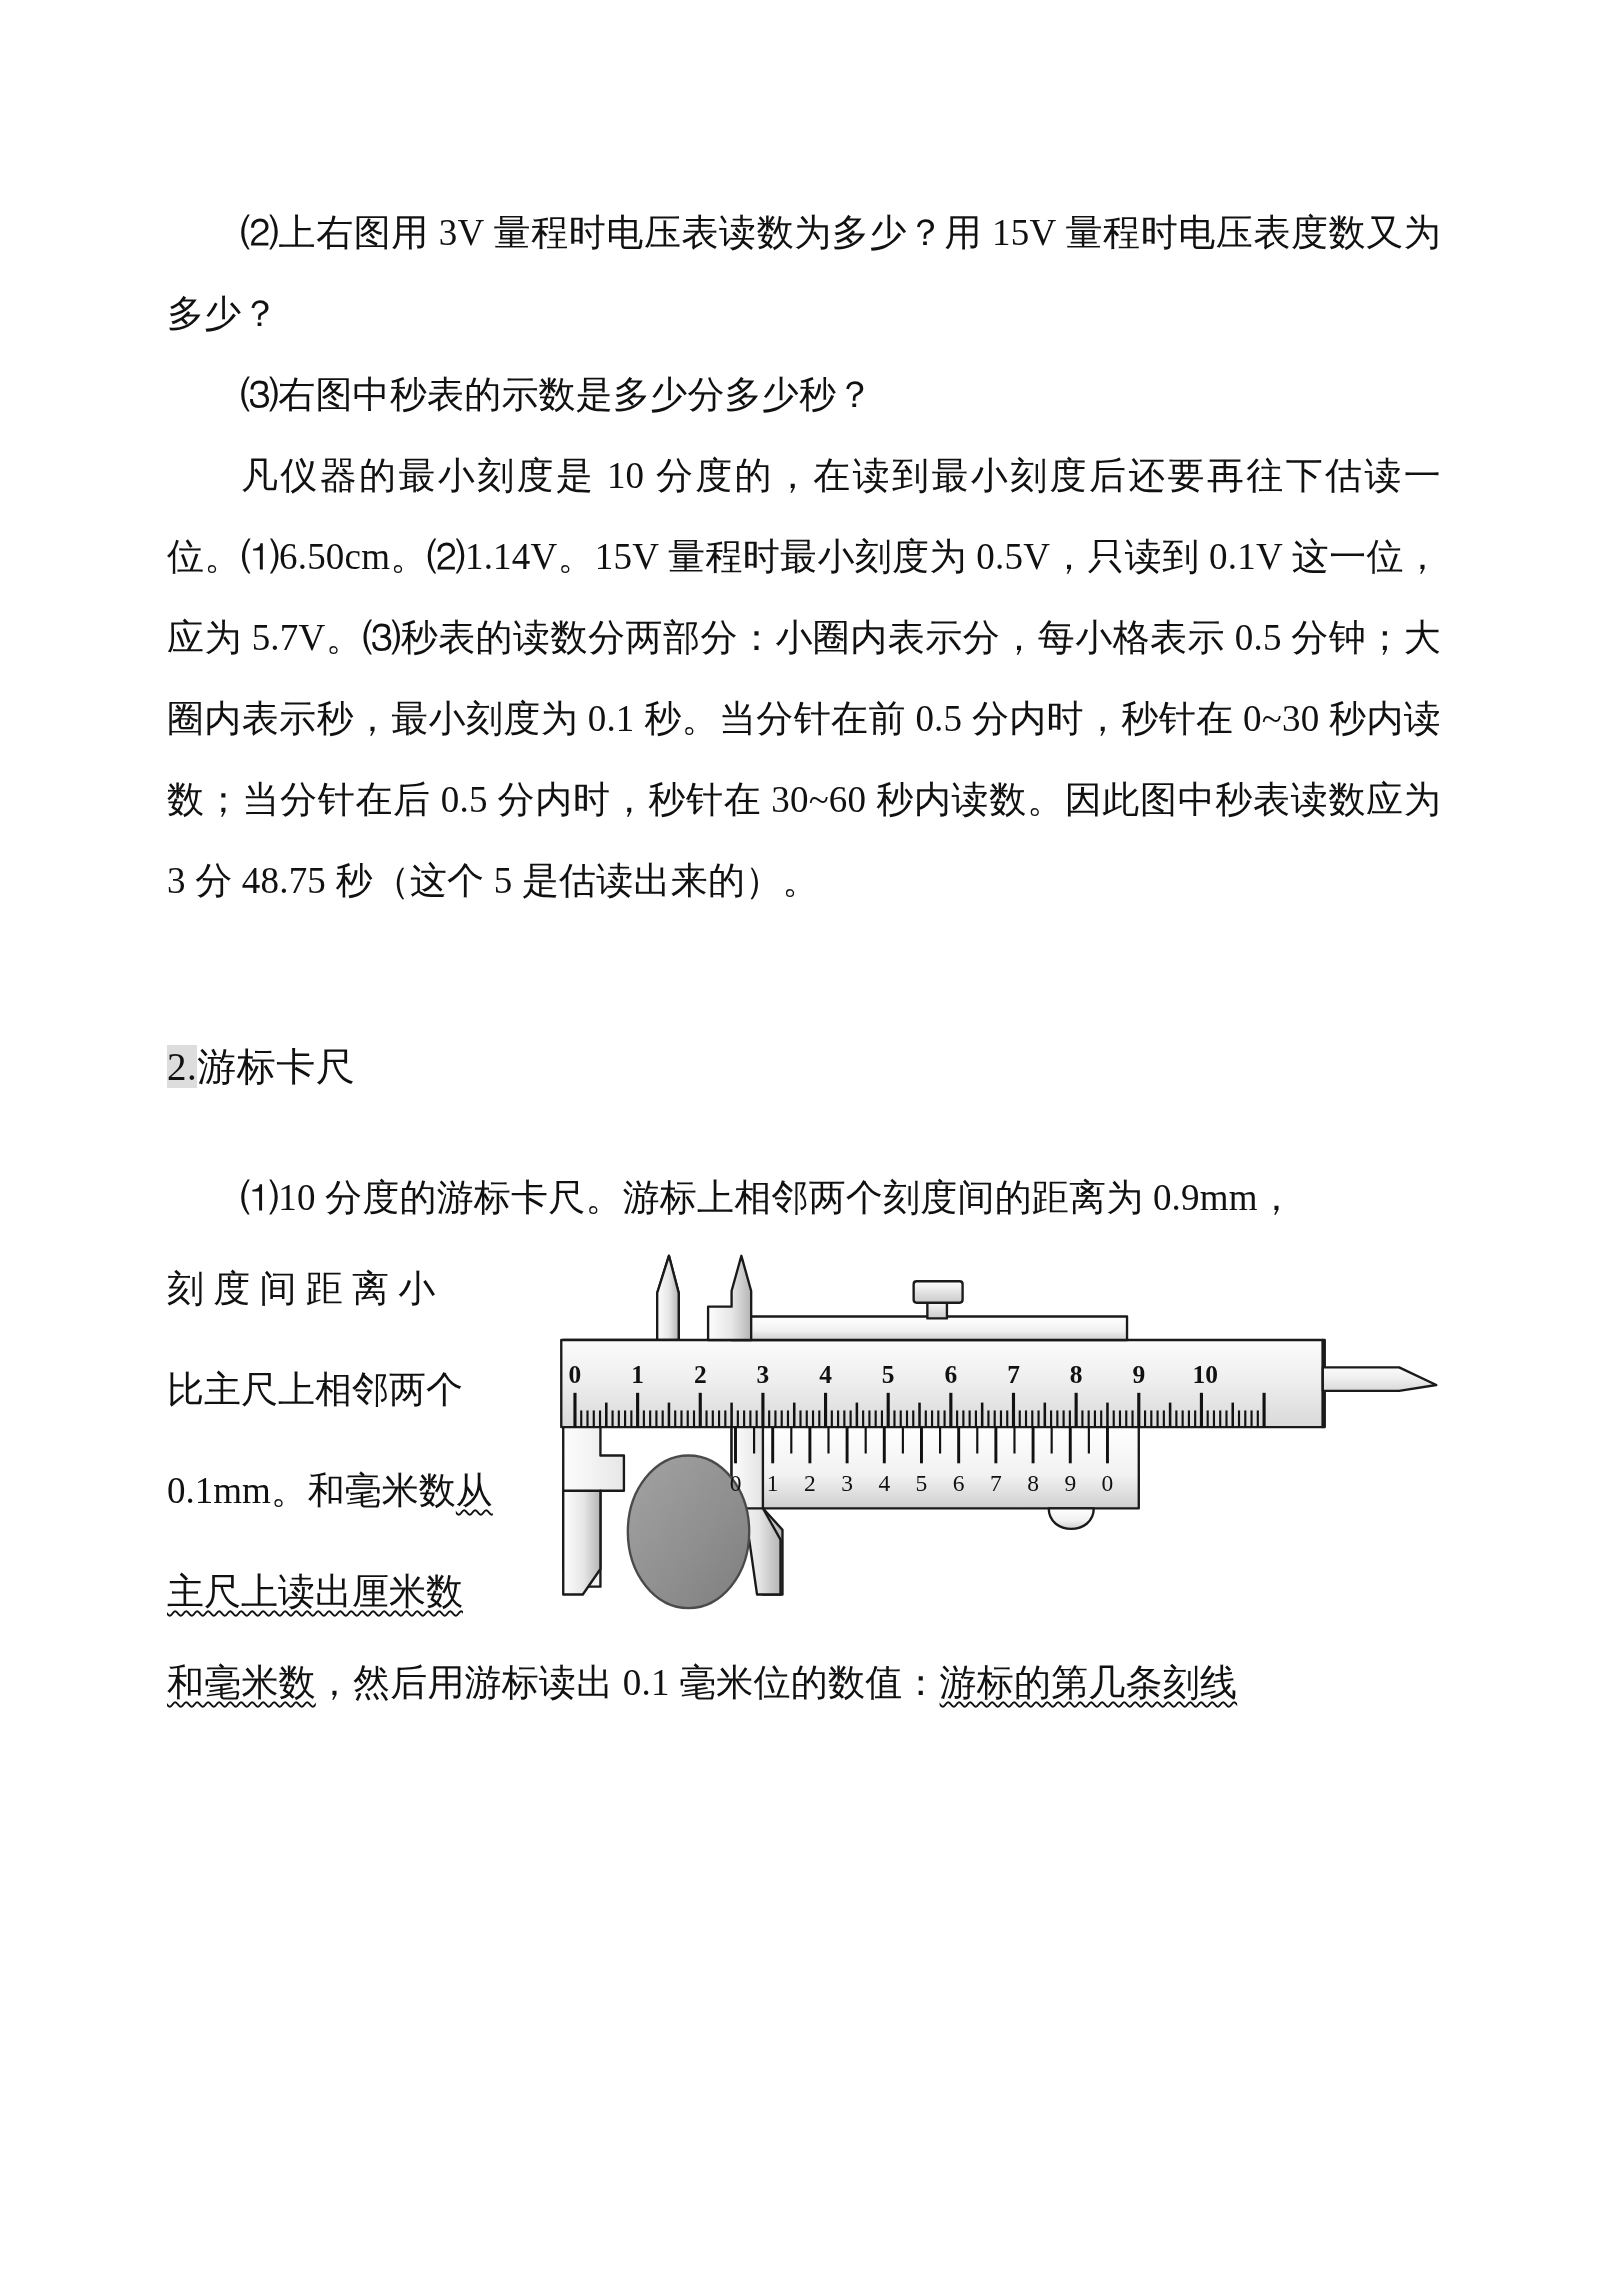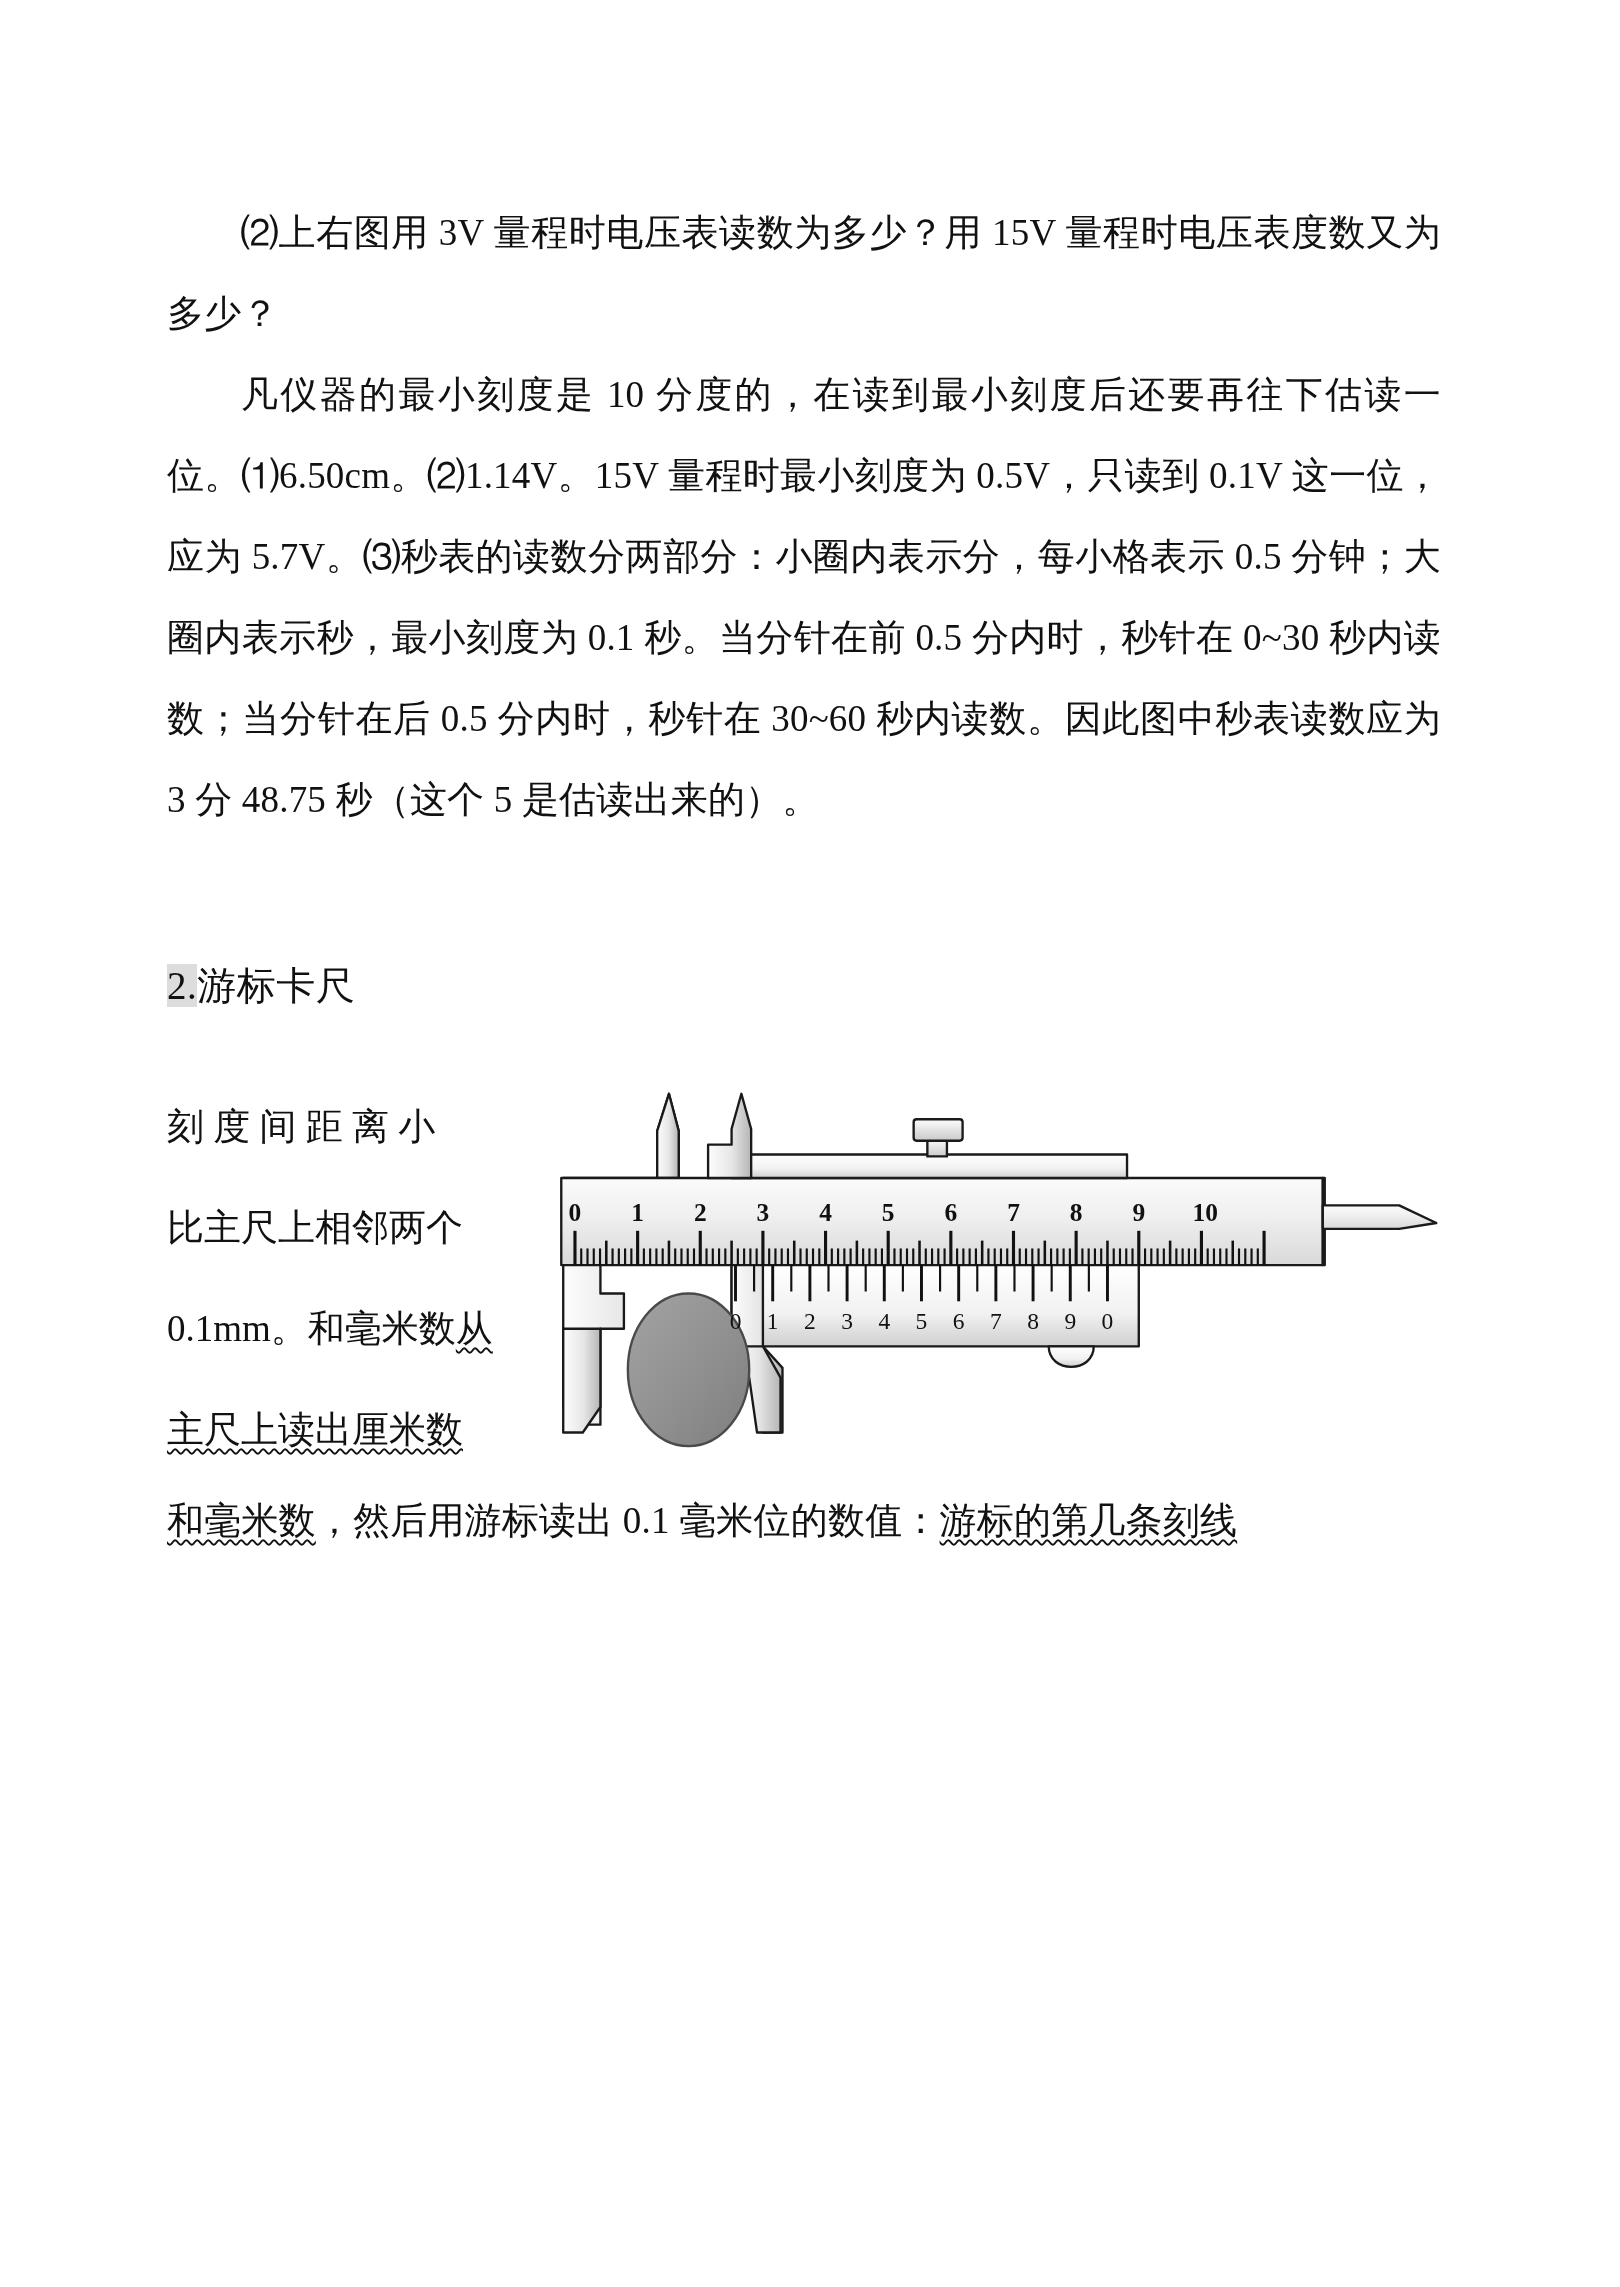--- a/index.html
+++ b/index.html
@@ -105,29 +105,31 @@
   }
 </style>
 </head>
 <body>
 
 <div class="page">
   <div class="content">
 
     <p class="para">⑵上右图用 3V 量程时电压表读数为多少？用 15V 量程时电压表度数又为多少？</p>
 
+    <p class="para">⑶右图中秒表的示数是多少分多少秒？</p>
 
     <p class="para">凡仪器的最小刻度是 10 分度的，在读到最小刻度后还要再往下估读一位。⑴6.50cm。⑵1.14V。15V 量程时最小刻度为 0.5V，只读到 0.1V 这一位，应为 5.7V。⑶秒表的读数分两部分：小圈内表示分，每小格表示 0.5 分钟；大圈内表示秒，最小刻度为 0.1 秒。当分针在前 0.5 分内时，秒针在 0~30 秒内读数；当分针在后 0.5 分内时，秒针在 30~60 秒内读数。因此图中秒表读数应为 3 分 48.75 秒（这个 5 是估读出来的）。</p>
 
     <div class="h-spacer-top"></div>
 
     <h2 class="heading"><span class="num">2.</span><span>游标卡尺</span></h2>
 
     <div class="h-spacer-bottom"></div>
 
+    <p class="para">⑴10 分度的游标卡尺。游标上相邻两个刻度间的距离为 0.9mm，</p>
 
     <div class="wrap-section">
 
       <div class="figure-float">
         <div class="caliper-wrap">
           <span class="sr">10 分度游标卡尺示意图，主尺 0~10 cm，游标 0~9 及 0，两卡脚间夹一圆柱形物体</span>
 
           <svg viewBox="0 0 920 378" xmlns="http://www.w3.org/2000/svg">
             <defs>
               <linearGradient id="gBeam" x1="0" y1="0" x2="0" y2="1">

